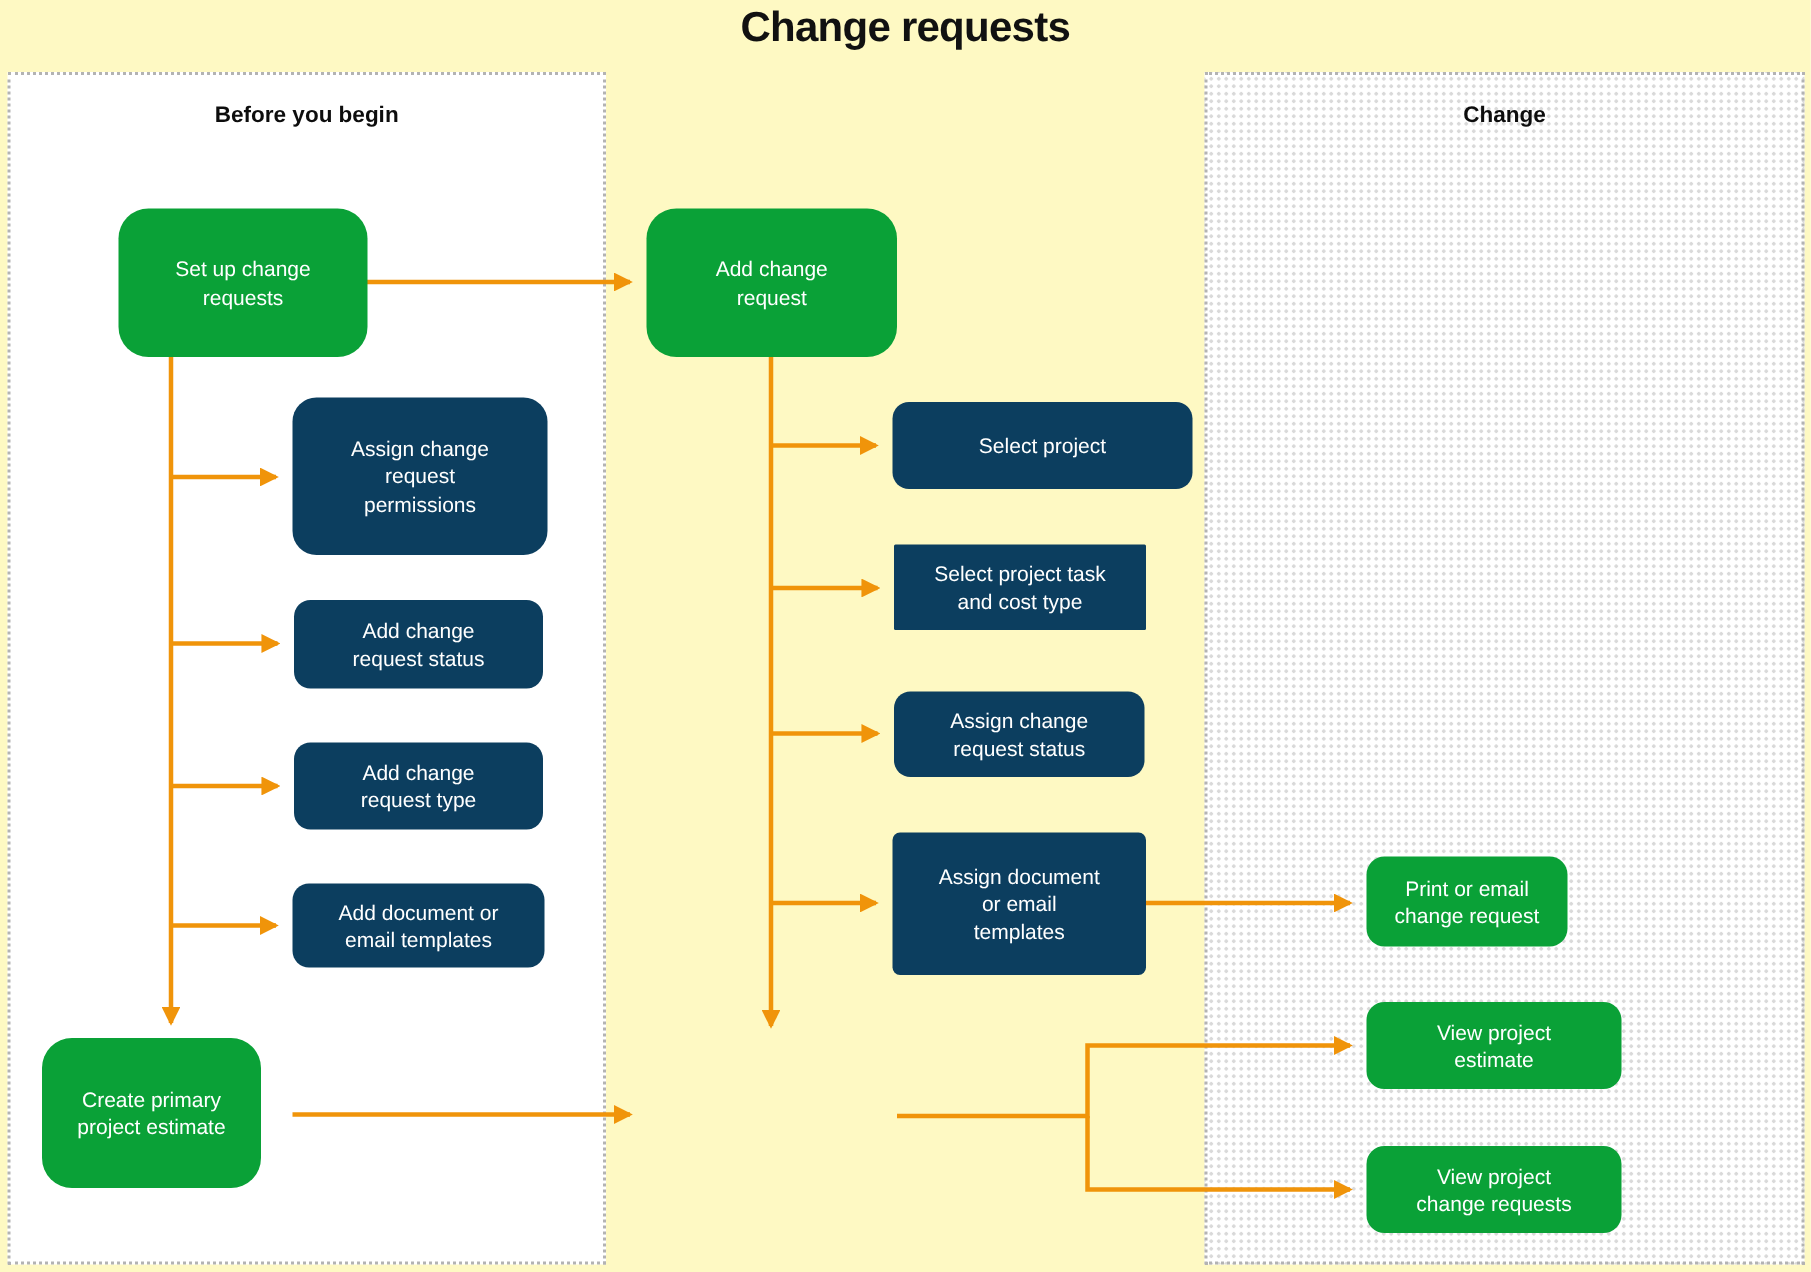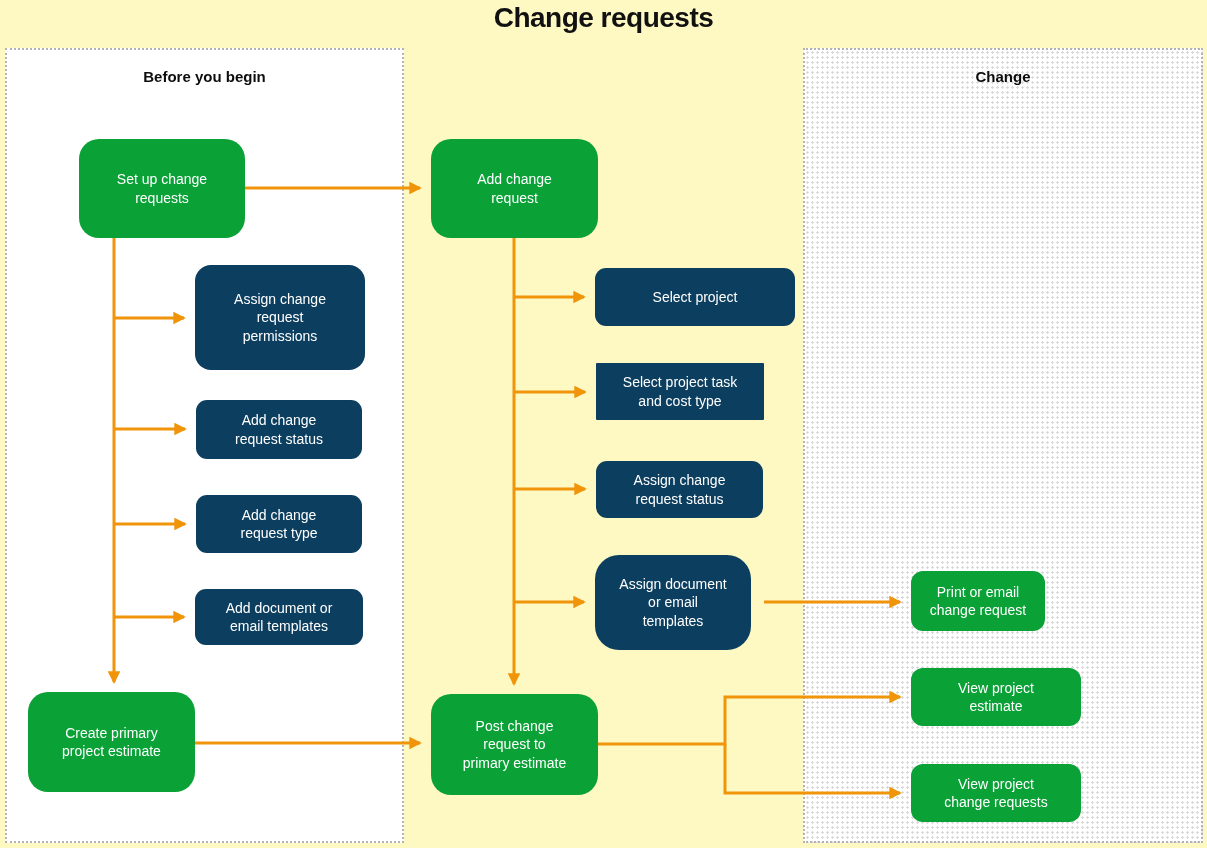--- a/index.html
+++ b/index.html
@@ -131,49 +131,44 @@
 request status</span>
   </div>
   <div class="node blue" style="left:196px;top:495px;width:166px;height:58px;border-radius:11px;">
     <span>Add change
 request type</span>
   </div>
   <div class="node blue" style="left:195px;top:589px;width:168px;height:56px;border-radius:11px;">
     <span>Add document or
 email templates</span>
   </div>
-  <div class="node green" style="left:28px;top:692px;width:167px;height:100px;border-radius:20px;">
+  <div class="node green" style="left:28px;top:692px;width:146px;height:100px;border-radius:20px;">
     <span>Create primary
 project estimate</span>
   </div>
 
   <div class="node green" style="left:431px;top:139px;width:167px;height:99px;border-radius:20px;">
     <span>Add change
 request</span>
   </div>
   <div class="node blue" style="left:595px;top:268px;width:200px;height:58px;border-radius:11px;">
     <span>Select project</span>
   </div>
   <div class="node blue" style="left:596px;top:363px;width:168px;height:57px;border-radius:1px;">
     <span>Select project task
 and cost type</span>
   </div>
   <div class="node blue" style="left:596px;top:461px;width:167px;height:57px;border-radius:11px;">
     <span>Assign change
 request status</span>
   </div>
-  <div class="node blue" style="left:595px;top:555px;width:156px;height:95px;border-radius:24px;">
+  <div class="node blue" style="left:595px;top:555px;width:169px;height:95px;border-radius:5px;">
     <span>Assign document
 or email
 templates</span>
-  </div>
-  <div class="node green" style="left:431px;top:694px;width:167px;height:101px;border-radius:20px;">
-    <span>Post change
-request to
-primary estimate</span>
   </div>
 
   <div class="node green" style="left:911px;top:571px;width:134px;height:60px;border-radius:12px;">
     <span>Print or email
 change request</span>
   </div>
   <div class="node green" style="left:911px;top:668px;width:170px;height:58px;border-radius:12px;">
     <span>View project
 estimate</span>
   </div>

